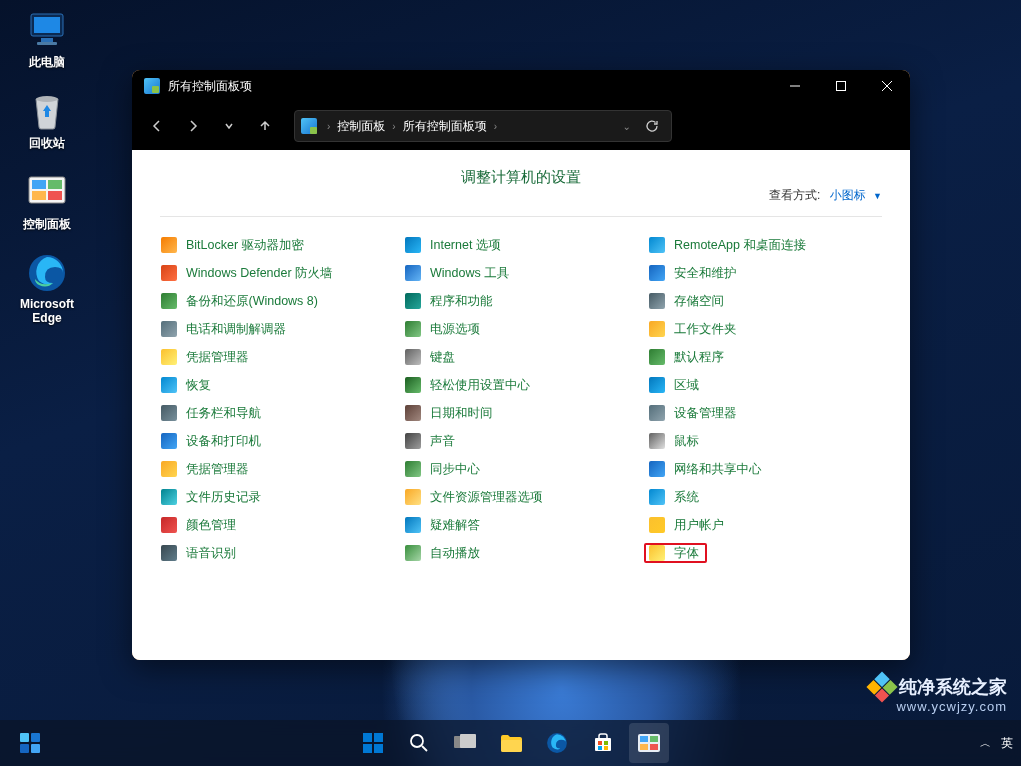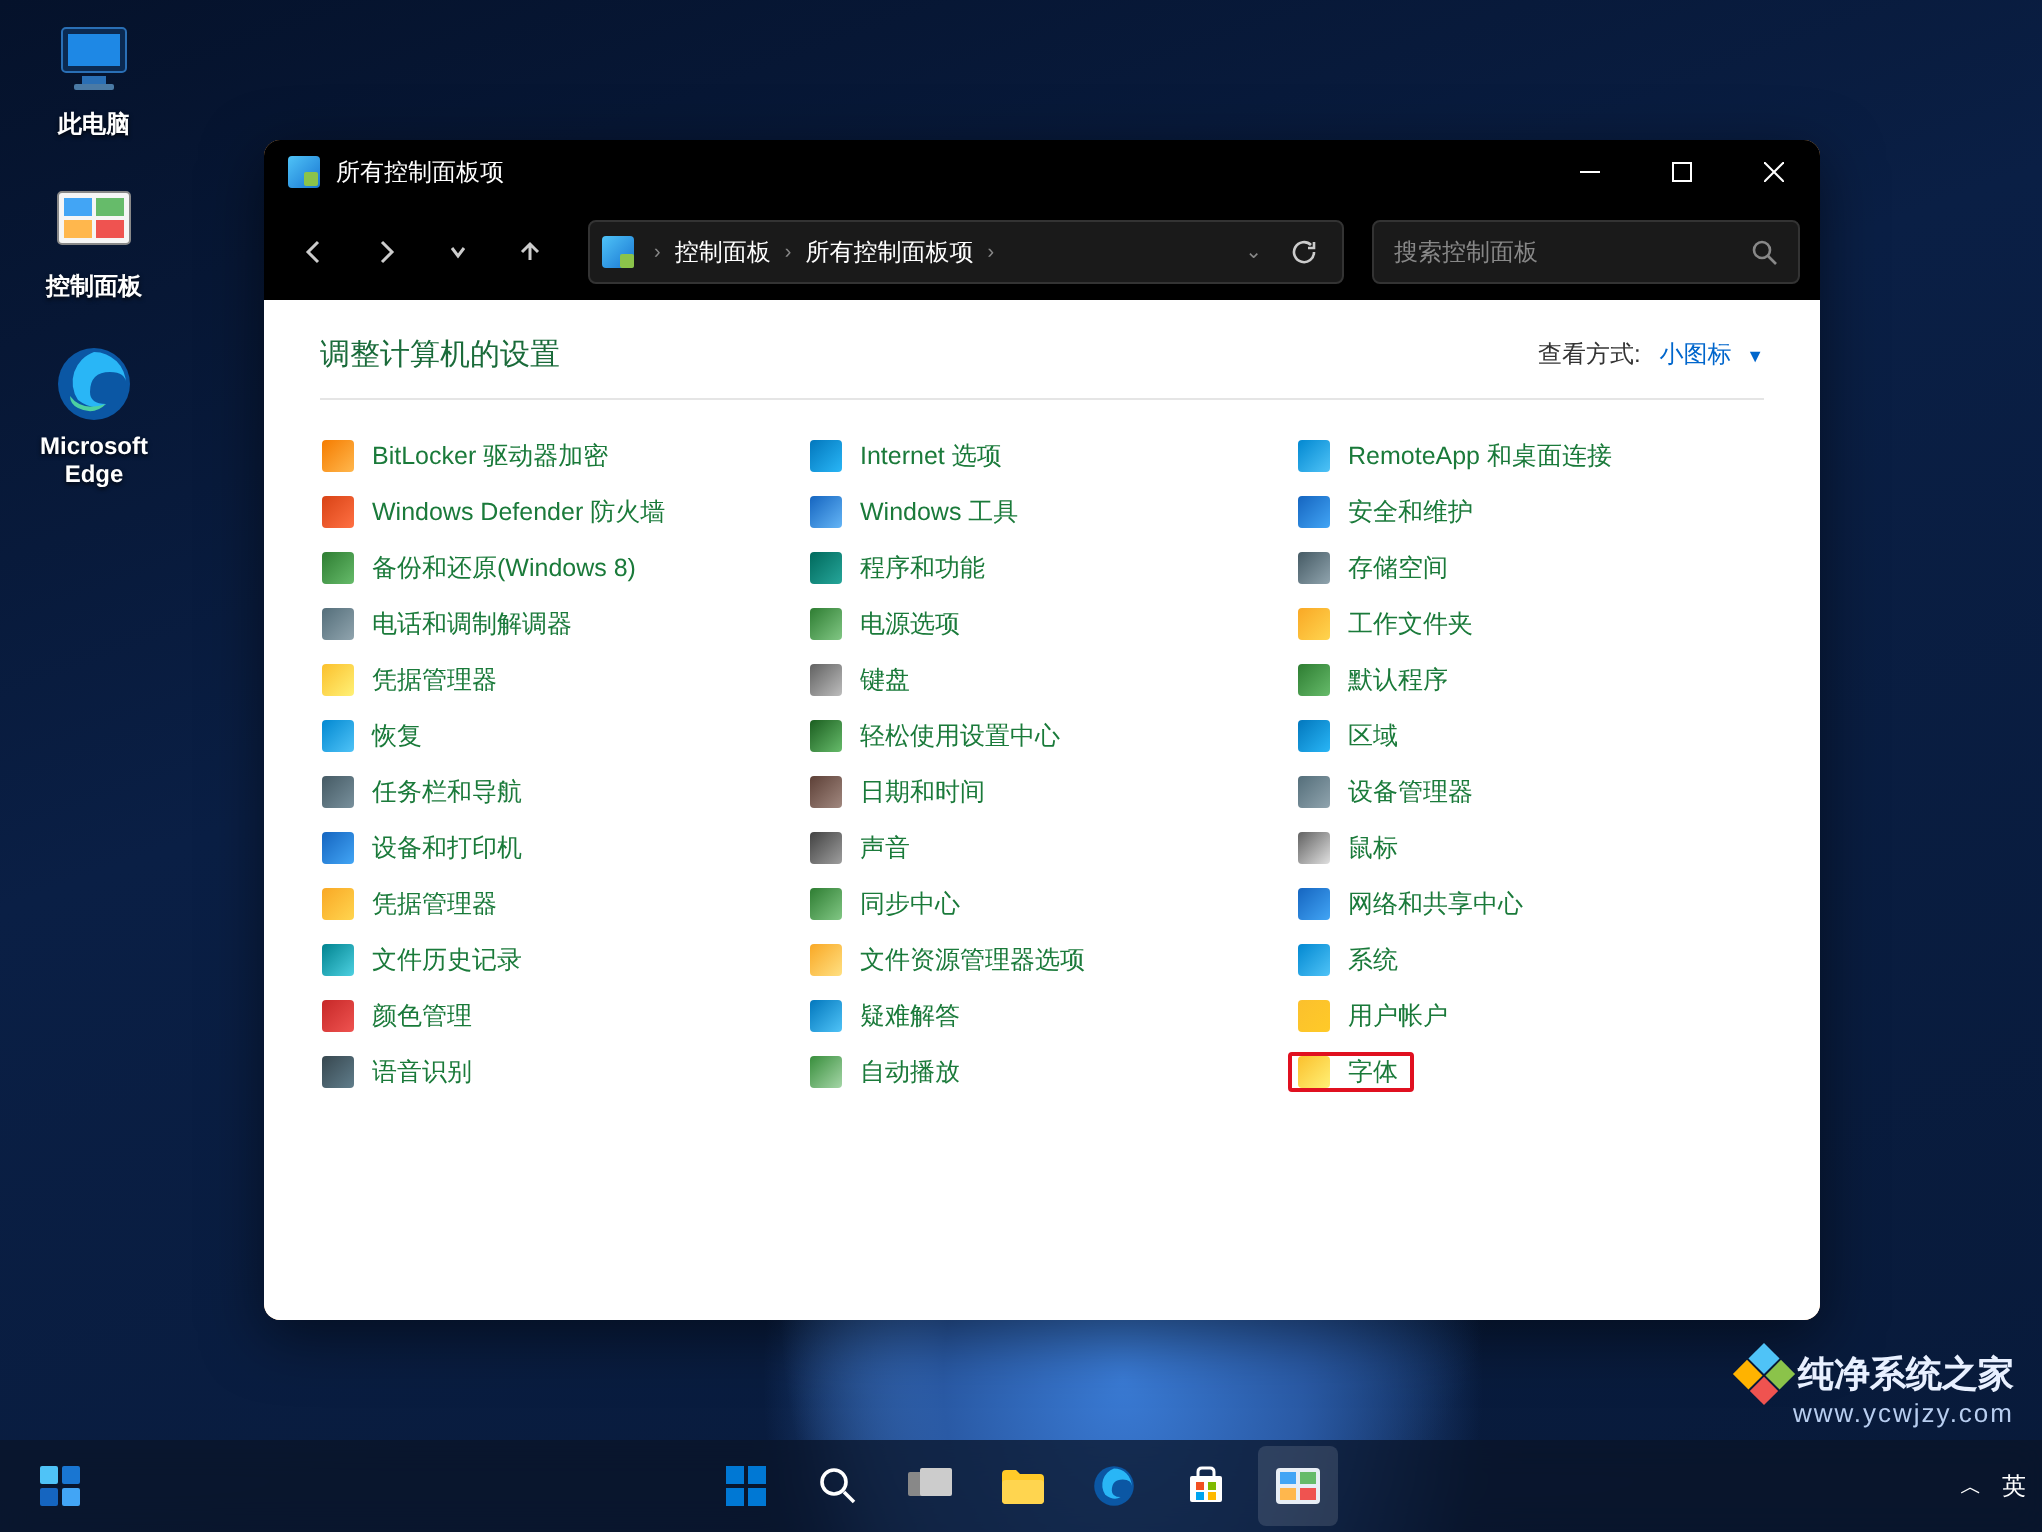--- a/index.html
+++ b/index.html
@@ -39,21 +39,21 @@
 .addressbar .chev { color:#888; font-size:10px; padding:0 4px; }
 .addressbar .spacer{flex:1;}
 .addressbar .drop { color:#888; font-size:10px; margin:0 8px; }
 .addressbar .refresh { color:#ccc; padding:0 6px; }
 .searchbox { flex:1; height:32px; background:#1a1a1a; border:1px solid #333; border-radius:4px; margin-left:8px; display:flex; align-items:center; padding:0 10px; }
 .searchbox input { flex:1; background:transparent; border:none; outline:none; color:#fff; font-size:12px; }
 .searchbox input::placeholder{color:#888;}
 .searchbox .sico { color:#888; font-size:13px; }
 
 .content { height:calc(100% - 80px); background:#fff; padding:18px 28px; overflow:auto; }
-.header-row { display:flex; align-items:center; margin-bottom:4px; }
+.header-row { display:flex; align-items:center; margin-bottom:4px;flex-direction:column; }
 .heading { color:#1a6b3a; font-size:15px; }
 .viewby { margin-left:auto; font-size:12px; color:#333; }
 .viewby .link { color:#0066cc; margin-left:6px; }
 .viewby .caret { color:#0066cc; font-size:9px; margin-left:4px; }
 .divider { height:1px; background:#e5e5e5; margin:12px 0 18px; }
 
 .cp-grid { display:grid; grid-template-columns:repeat(3,1fr); column-gap:10px; }
 .cp-col { display:flex; flex-direction:column; gap:8px; }
 .cp-item { display:flex; align-items:center; gap:9px; font-size:12.5px; height:20px; }
 .cp-item .cico { width:17px; height:17px; flex:0 0 17px; display:flex; align-items:center; justify-content:center; }
@@ -92,20 +92,30 @@
   <div class="desktop-icon">
     <span class="ico">
       <svg width="40" height="36" viewBox="0 0 40 36">
           <rect x="4" y="2" width="32" height="22" rx="2" fill="#0b2a52" stroke="#2a6fb5"></rect>
           <rect x="7" y="5" width="26" height="16" fill="#1e88e5"></rect>
           <rect x="14" y="26" width="12" height="4" fill="#2a6fb5"></rect>
           <rect x="10" y="30" width="20" height="3" rx="1" fill="#4a7aa5"></rect>
         </svg>
     </span>
     <span class="lbl">此电脑</span>
+  </div>
+  <div class="desktop-icon">
+    <span class="ico">
+      <svg width="36" height="40" viewBox="0 0 36 40">
+          <path d="M7 8 L29 8 L26 36 Q26 38 24 38 L12 38 Q10 38 10 36 Z" fill="#d0d4d8" stroke="#8a9098"></path>
+          <path d="M18 14 L22 20 L20 20 L20 26 L16 26 L16 20 L14 20 Z" fill="#1e88e5"></path>
+          <ellipse cx="18" cy="8" rx="11" ry="3" fill="#b0b4b8"></ellipse>
+        </svg>
+    </span>
+    <span class="lbl">回收站</span>
   </div>
   <div class="desktop-icon">
     <span class="ico">
       <svg width="40" height="34" viewBox="0 0 40 34">
           <rect x="2" y="2" width="36" height="26" rx="2" fill="#f5f5f5" stroke="#888"></rect>
           <rect x="5" y="5" width="14" height="9" fill="#42a5f5"></rect>
           <rect x="21" y="5" width="14" height="9" fill="#66bb6a"></rect>
           <rect x="5" y="16" width="14" height="9" fill="#ffb74d"></rect>
           <rect x="21" y="16" width="14" height="9" fill="#ef5350"></rect>
         </svg>
@@ -179,29 +189,20 @@
       <span class="chev">›</span>
       <span class="spacer"></span>
       <span class="drop">⌄</span>
       <span class="refresh">
           <svg width="14" height="14">
             <path d="M12 7 A5 5 0 1 1 10.5 3.5 M12 2 L12 5 L9 5" fill="none" stroke="#ccc" stroke-width="1.3"></path>
           </svg>
         </span>
     </div>
 
-    <div class="searchbox">
-      <input placeholder="搜索控制面板" style="">
-      <span class="sico">
-          <svg width="13" height="13">
-            <circle cx="5" cy="5" r="4" fill="none" stroke="#888" stroke-width="1.3"></circle>
-            <line x1="8" y1="8" x2="12" y2="12" stroke="#888" stroke-width="1.3"></line>
-          </svg>
-        </span>
-    </div>
   </div>
 
   <div class="content">
     <div class="header-row">
       <div class="heading">调整计算机的设置</div>
       <div class="viewby">
         <span>查看方式:</span>
         <span class="link">小图标</span>
         <span class="caret">▼</span>
       </div>

